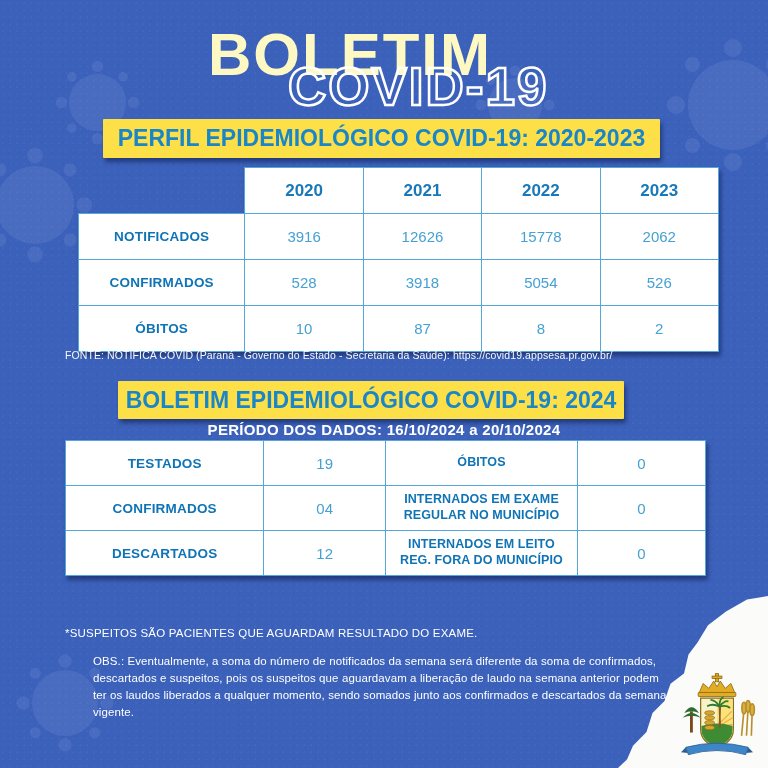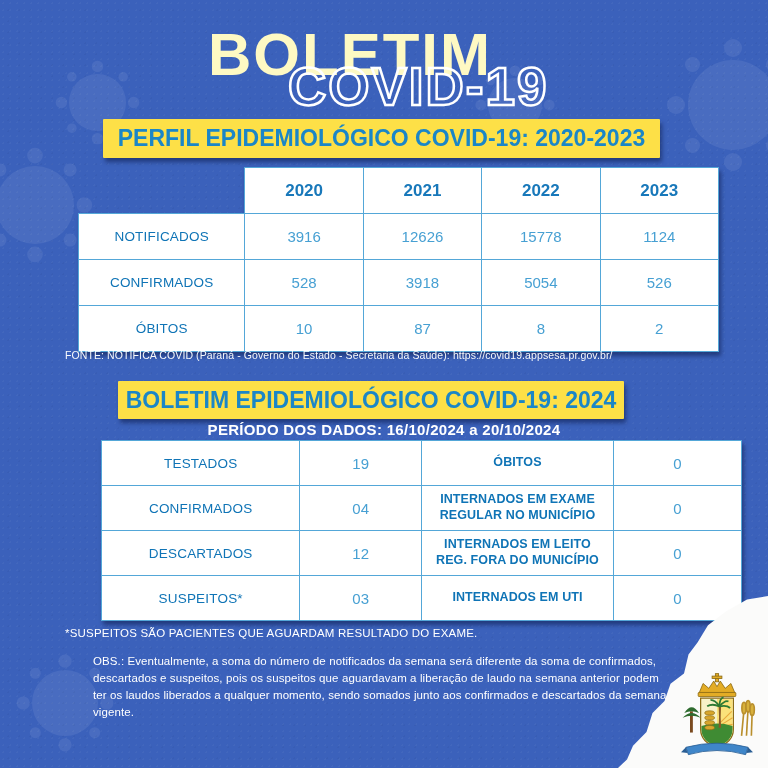--- a/index.html
+++ b/index.html
@@ -46,24 +46,24 @@
     position:absolute;border-collapse:collapse;table-layout:fixed;
     filter:drop-shadow(2px 4px 2px rgba(13,28,74,.55));
   }
   td{
     background:#ffffff;border:1px solid #54a7d8;
     text-align:center;vertical-align:middle;padding:2px 6px;
   }
   .t1{left:78px;top:167px;width:641px;}
   .t1 td{height:41px;}
   .t1 td.corner{background:transparent;border:none;}
-  .t2{left:65px;top:440px;width:641px;margin-left:36px;}
+  .t2{left:65px;top:440px;width:641px;}
   .t2 td{height:40px;}
   .year{color:#1878ba;font-weight:800;font-size:17px;}
-  .label{color:#0f74b6;font-weight:400;font-size:13.5px;letter-spacing:.2px;}
+  .label{color:#0f74b6;font-weight:700;font-size:13.5px;letter-spacing:.2px;}
   .label-sm{color:#0f74b6;font-weight:800;font-size:12.5px;line-height:1.25;letter-spacing:.1px;}
   .value{color:#47a0d3;font-size:15px;}
   
   .fonte{
     position:absolute;left:65px;top:349px;width:641px;
     color:rgba(255,255,255,.96);font-size:10.5px;letter-spacing:.1px;
   }
   .footnote{
     position:absolute;left:65px;top:627px;
     color:#ffffff;font-size:11.5px;letter-spacing:.2px;
@@ -174,21 +174,21 @@
     <td class="year">2020</td>
     <td class="year">2021</td>
     <td class="year">2022</td>
     <td class="year">2023</td>
   </tr>
   <tr>
     <td class="label">NOTIFICADOS</td>
     <td class="value">3916</td>
     <td class="value">12626</td>
     <td class="value">15778</td>
-    <td class="value">1124</td>
+    <td class="value">2062</td>
   </tr>
   <tr>
     <td class="label">CONFIRMADOS</td>
     <td class="value">528</td>
     <td class="value">3918</td>
     <td class="value">5054</td>
     <td class="value">526</td>
   </tr>
   <tr>
     <td class="label">ÓBITOS</td>
@@ -226,26 +226,20 @@
     <td class="value">04</td>
     <td class="label-sm">INTERNADOS EM EXAME REGULAR NO MUNICÍPIO</td>
     <td class="value">0</td>
   </tr>
   <tr>
     <td class="label">DESCARTADOS</td>
     <td class="value">12</td>
     <td class="label-sm">INTERNADOS EM LEITO REG. FORA DO MUNICÍPIO</td>
     <td class="value">0</td>
   </tr>
-  <tr>
-    <td class="label">SUSPEITOS*</td>
-    <td class="value">03</td>
-    <td class="label-sm">INTERNADOS EM UTI</td>
-    <td class="value">0</td>
-  </tr>
 </tbody>
   </table>
 
 <div class="footnote">*SUSPEITOS SÃO PACIENTES QUE AGUARDAM RESULTADO DO EXAME.</div>
 <div class="obs">OBS.: Eventualmente, a soma do número de notificados da semana será diferente da soma de confirmados, descartados e suspeitos, pois os suspeitos que aguardavam a liberação de laudo na semana anterior podem ter os laudos liberados a qualquer momento, sendo somados junto aos confirmados e descartados da semana vigente.</div>
 
 <div class="torn">
   <svg class="crest" viewBox="0 0 100 110">
 
     <g stroke="#8a6a14" stroke-width="1" fill="#e3ac25">

